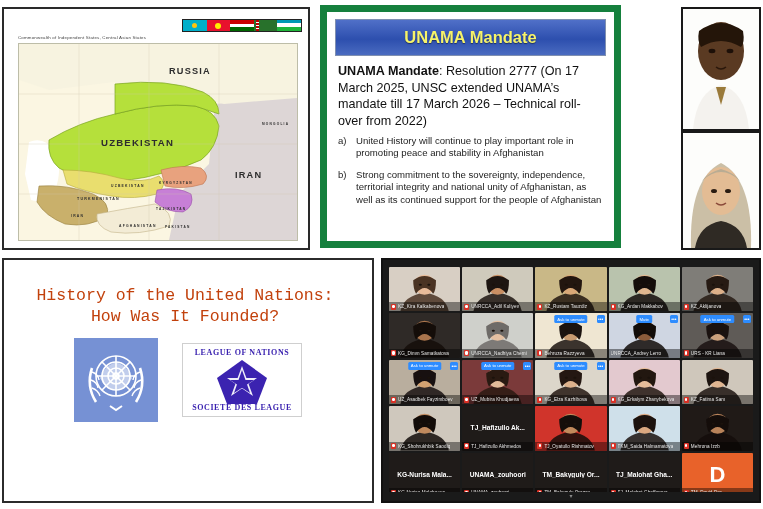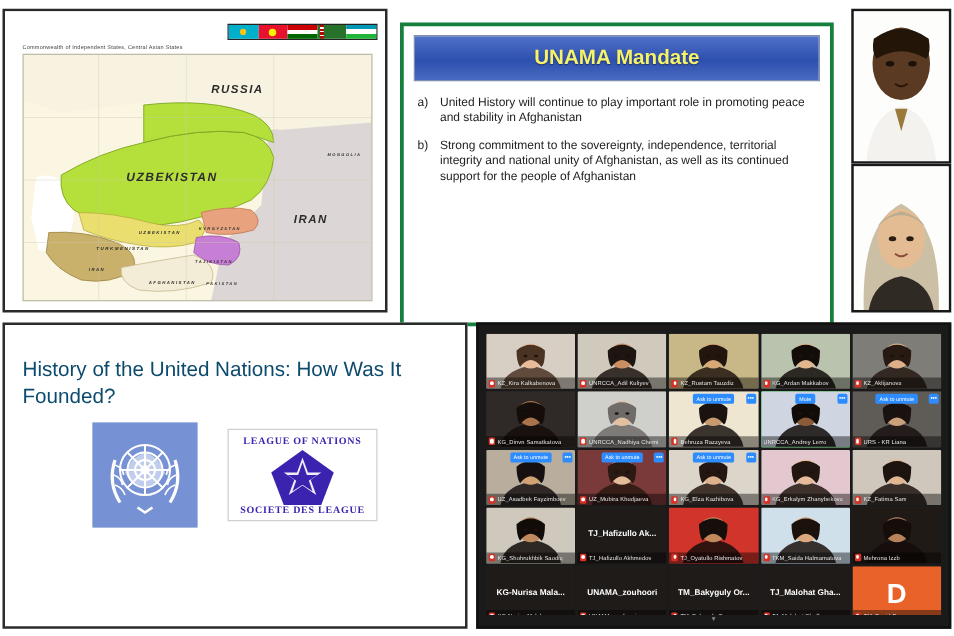--- a/index.html
+++ b/index.html
@@ -26,24 +26,24 @@
       margin:-3px 0 0 -3px;border-radius:50%;background:#FFEF00;}
   .fl-tj{background:linear-gradient(#CC0000 0 33%,#ffffff 33% 66%,#006600 66% 100%);}
   .fl-tm{background:#28712B;}
   .fl-tm:after{content:"";position:absolute;left:2px;top:0;bottom:0;width:3px;
       background:repeating-linear-gradient(#b00 0 2px,#fff 2px 3px);}
   .fl-uz{background:linear-gradient(#0099B5 0 30%,#ffffff 30% 40%,#ffffff 40% 62%,#1EB53A 68% 100%);}
 
   .mapbox{position:absolute;left:14px;top:34px;width:278px;height:196px;
       border:1px solid #bdbda8;background:#fbf7e4;overflow:hidden;}
   .lbl{position:absolute;color:#2d2d2d;font-weight:bold;letter-spacing:1.2px;
-       font-family:"Liberation Sans",sans-serif;white-space:nowrap;font-style:italic;}
+       font-family:"Liberation Sans",sans-serif;white-space:nowrap;}
 
   
-  #unama-panel{left:320px;top:18px;width:347px;height:243px;border:3px solid #15803d;}
+  #unama-panel{left:320px;top:5px;width:301px;height:243px;border:7px solid #15803d;}
   .unama-titlebar{margin:7px 8px 0 8px;height:35px;border:1px solid #7f8fb0;
       background:linear-gradient(#5070c8,#2d4fae 55%,#4a6bc0);
       display:flex;align-items:center;justify-content:center;}
   .unama-title{color:#F6F36B;font-size:16.5px;font-weight:bold;
       text-shadow:0 1px 1px rgba(0,0,0,.45);font-family:"Liberation Sans",sans-serif;}
   .unama-body{padding:7px 9px 0 11px;color:#111;font-size:12.6px;line-height:1.33;}
   .unama-body b{font-weight:bold;}
   .sublist{margin-top:5px;font-size:9.6px;line-height:1.3;color:#1d1d1d;}
   .sub{display:flex;gap:7px;margin-bottom:9px;}
   .sub .mk{width:11px;flex:0 0 11px;}
@@ -51,22 +51,22 @@
 
   
   #portrait-col{position:absolute;left:681px;top:7px;width:80px;height:243px;}
   .ptile{position:absolute;left:0;width:80px;border:2px solid #191919;
       box-sizing:border-box;overflow:hidden;background:#fff;}
   #ptile-1{top:0;height:124px;}
   #ptile-2{top:124px;height:119px;}
 
   
   #history-panel{left:2px;top:258px;width:372px;height:245px;border:2px solid #2b2b2b;}
-  .hist-title{margin:26px 20px 0 14px;font-size:16.5px;color:#0c4a6e;line-height:1.26;
-      text-align:left;font-family:Liberation Sans, sans-serif;}
+  .hist-title{margin:26px 20px 0 14px;font-size:16.5px;color:#c2410c;line-height:1.26;
+      text-align:center;font-family:Liberation Mono, monospace;}
   .hist-sub{margin-top:16px;text-align:center;color:#63b6c4;font-size:11.4px;
       line-height:1.62;font-weight:bold;}
   .logos{margin-top:10px;display:flex;justify-content:center;align-items:center;gap:24px;}
   .un-logo{width:84px;height:84px;background:#7691d4;position:relative;}
   .lon-logo{width:118px;height:72px;background:#fff;border:1px solid #cfcfcf;position:relative;}
   .lon-top,.lon-bot{position:absolute;left:0;right:0;text-align:center;color:#3B23B0;
       font-weight:bold;font-family:"Liberation Serif",serif;letter-spacing:.6px;}
   .lon-top{top:4px;font-size:8px;}
   .lon-bot{bottom:4px;font-size:8px;}
 
@@ -168,20 +168,23 @@
           </div>
       </div>
     </div>
   </div>
 
   <div class="panel" id="unama-panel">
     <div class="unama-titlebar">
       <div class="unama-title">UNAMA Mandate</div>
     </div>
     <div class="unama-body">
+      <div>
+        <b>UNAMA Mandate</b><span>: Resolution 2777 (On 17 March 2025, UNSC extended UNAMA’s mandate till 17 March 2026 – Technical roll-over from 2022)</span>
+      </div>
       <div class="sublist" id="unama-bullets">
           <div class="sub">
             <div class="mk">a)</div>
             <div class="tx">United History will continue to play important role in promoting peace and stability in Afghanistan</div>
           </div>
           <div class="sub">
             <div class="mk">b)</div>
             <div class="tx">Strong commitment to the sovereignty, independence, territorial integrity and national unity of Afghanistan, as well as its continued support for the people of Afghanistan</div>
           </div>
         </div>

